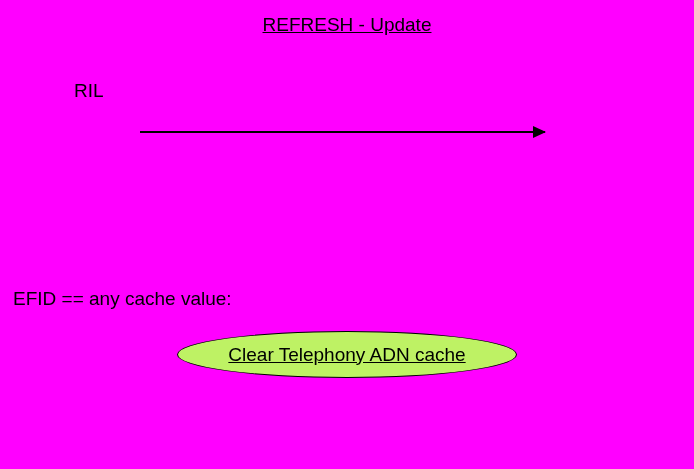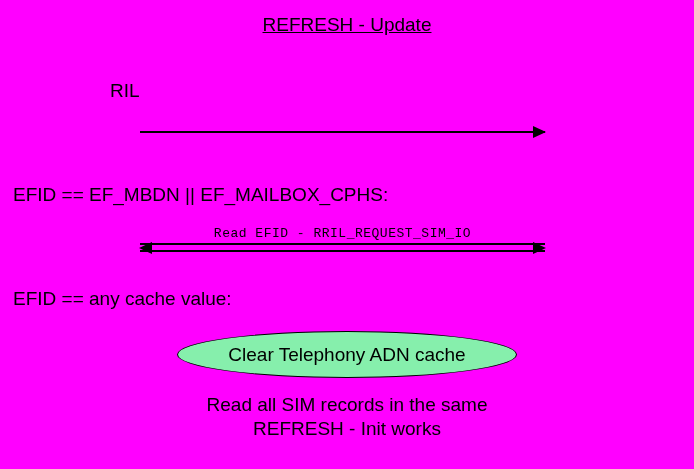--- a/index.html
+++ b/index.html
@@ -15,21 +15,21 @@
   .title {
     position: absolute;
     top: 14px;
     left: 0;
     width: 100%;
     text-align: center;
     font-size: 19px;
   }
   .title span { text-decoration: underline; text-align: right; }
   .actor { position: absolute; font-size: 19px; }
-  .actor-left  { left: 74px;  top: 80px; margin-left: 36px; }
+  .actor-left  { left: 74px;  top: 80px; }
   .actor-right { left: 557px; top: 80px; }
 
   .arrow { position: absolute; left: 140px; width: 405px; }
   .arrow .msg-label {
     text-align: center;
     font-family: "Liberation Mono", "DejaVu Sans Mono", monospace;
     font-size: 13px;
     letter-spacing: 0.5px;
     margin-bottom: 2px;
     white-space: nowrap;
@@ -102,36 +102,22 @@
   </div>
 
   <div class="actor actor-left">RIL</div>
 
   <div class="arrow arrow-1">
     <div class="line">
       <span class="tri tri-right"></span>
     </div>
   </div>
 
-  <div class="condition condition-1">EFID == EF_MBDN || EF_MAILBOX_CPHS:</div>
 
-  <div class="arrow arrow-2">
-    <div class="msg-label">Read EFID - RRIL_REQUEST_SIM_IO</div>
-    <div class="line first">
-      <span class="tri tri-right"></span>
-    </div>
-    <div class="line second">
-      <span class="tri tri-left"></span>
-    </div>
-  </div>
 
   <div class="condition condition-2">EFID == any cache value:</div>
 
-  <div class="ellipse" style="background: #86efac;">
+  <div class="ellipse" style="background: #bef264; text-decoration: underline;">
     <span>Clear Telephony ADN cache</span>
   </div>
 
-  <div class="footer">
-    <div>Read all SIM records in the same</div>
-    <div>REFRESH - Init works</div>
-  </div>
 
 </div>
 
 </body></html>

